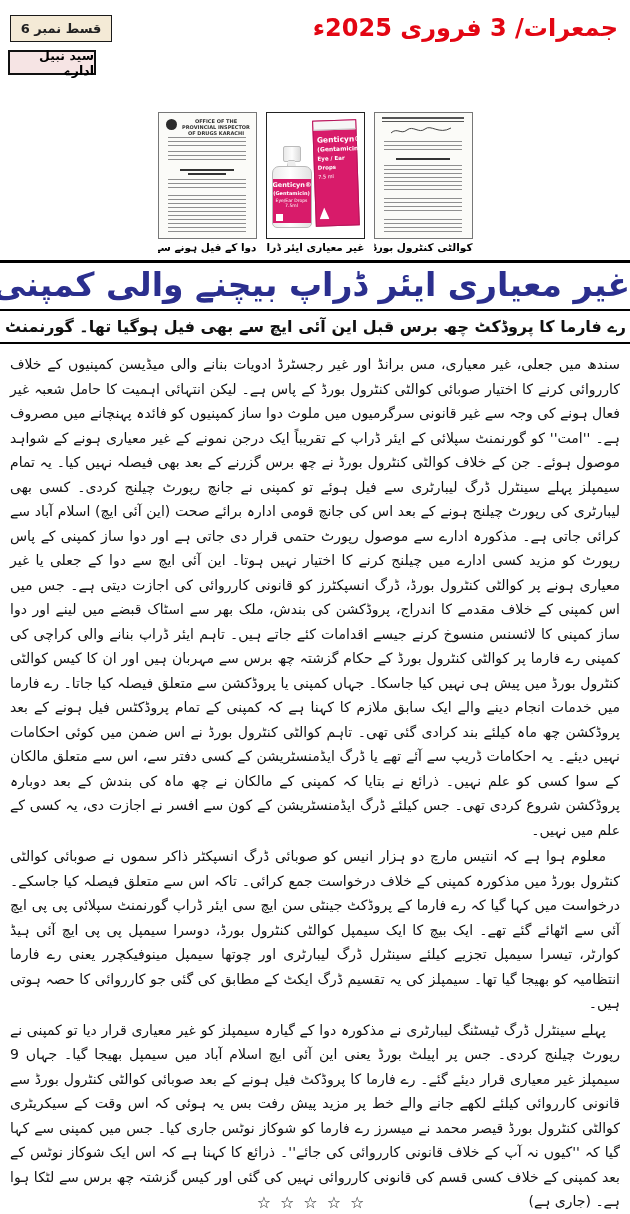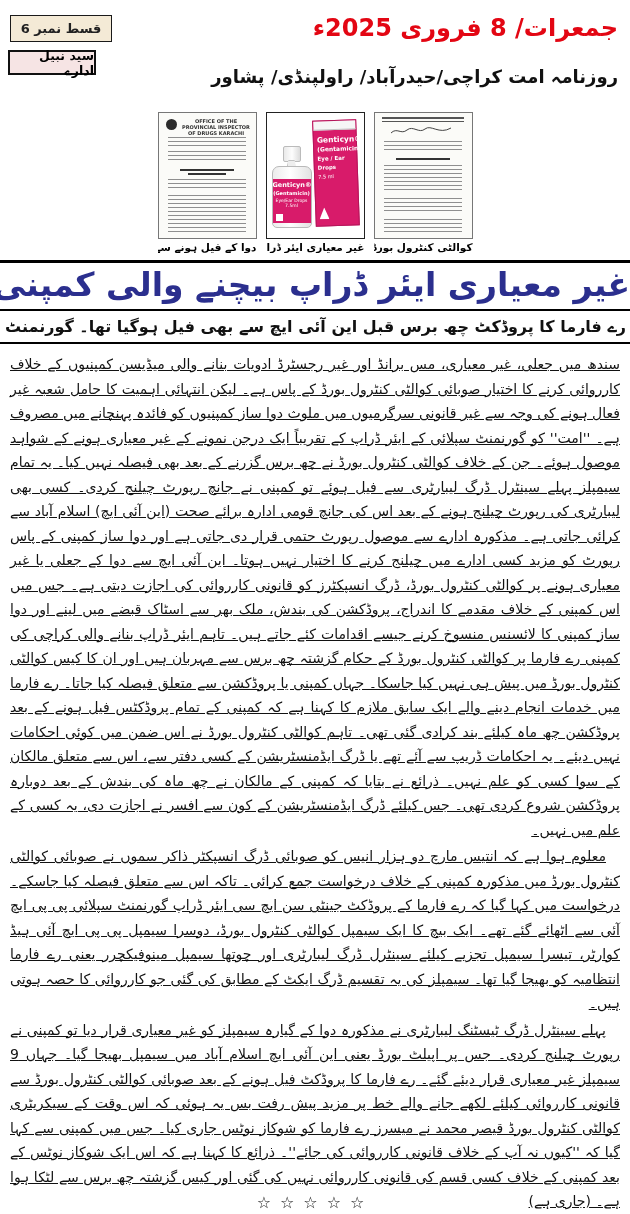--- a/index.html
+++ b/index.html
@@ -107,21 +107,21 @@
     font-size:16px; font-weight:bold; color:#111; text-align:center;
     padding:6px 4px; white-space:nowrap; overflow:hidden;
   }
   .subhead p + p { border-top:1.5px solid #000; }
 
   
   .body-text {
     direction:rtl; text-align:justify; color:#121212;
     font-size:14px; line-height:24.5px; padding:8px 10px 0;
   }
-  .body-text p { text-align:justify;text-decoration:underline; }
+  .body-text p { text-align:justify; }
   .body-text p + p { margin-top:2px; text-indent:14px; }
 
   
   .stars {
     position:absolute; bottom:10px; left:0; right:0;
     text-align:center; font-size:16px; color:#222; letter-spacing:9px;
     direction:ltr;
   }
 </style>
 </head>
@@ -129,22 +129,21 @@
 
 <div class="page">
 
   <header class="masthead">
     <div class="episode-box">
       <span>قسط نمبر 6</span>
     </div>
     <div class="byline-box">
       <span>سید نبیل ادارے</span>
     </div>
-    <div class="date-line">جمعرات/ 8 فروری 2025ء</div>
-    <div class="paper-line">روزنامہ امت کراچی/حیدرآباد/ راولپنڈی/ پشاور</div>
+    <div class="date-line">جمعرات/ 3 فروری 2025ء</div>
   </header>
 
   <section class="photo-row">
 
     <figure class="photo">
       <div class="frame">
         <div class="doc-bar" style="top:4px"></div>
         <div class="doc-bar" style="top:8px; height:1px"></div>
         <svg class="squiggle" width="64" height="12" viewBox="0 0 64 12">
           <path d="M2 8 C8 2, 12 10, 18 5 S 30 9, 36 4 S 50 10, 62 3" fill="none" stroke="#444" stroke-width="1"></path>

